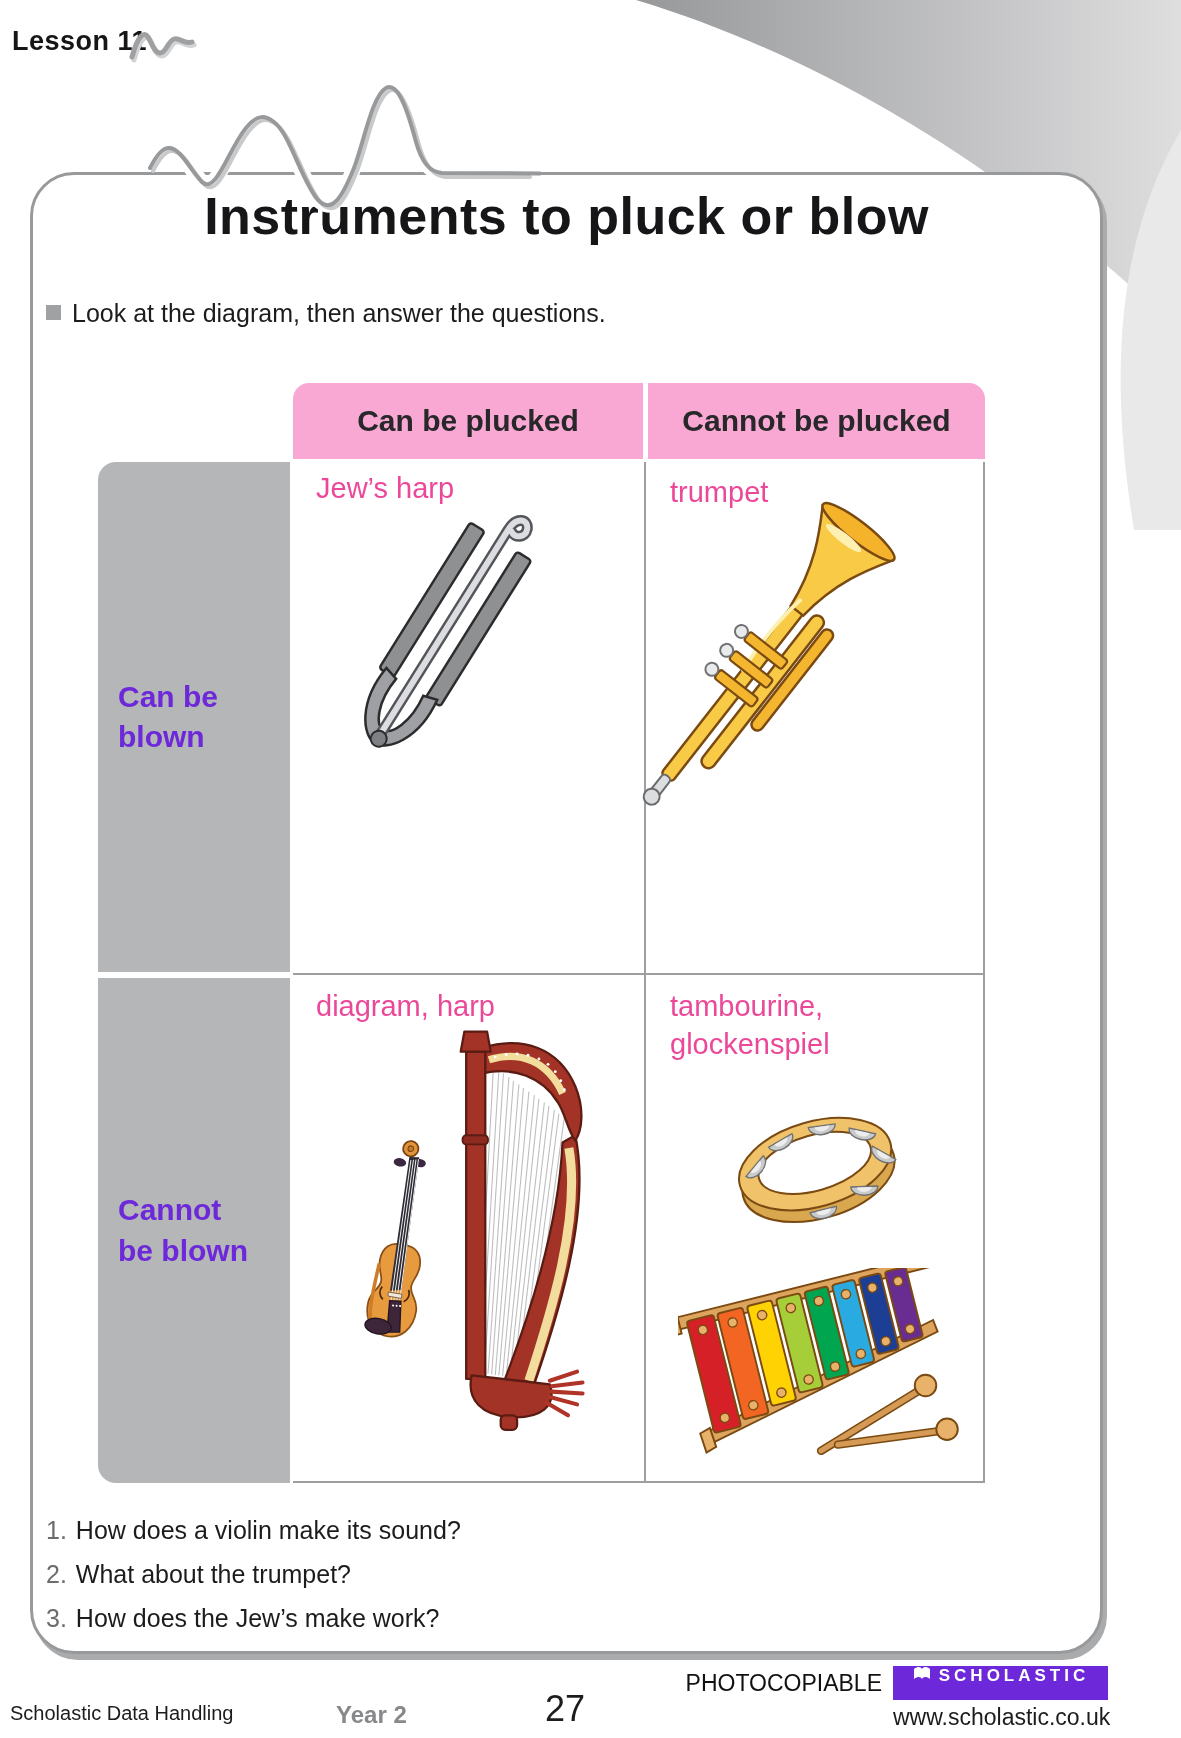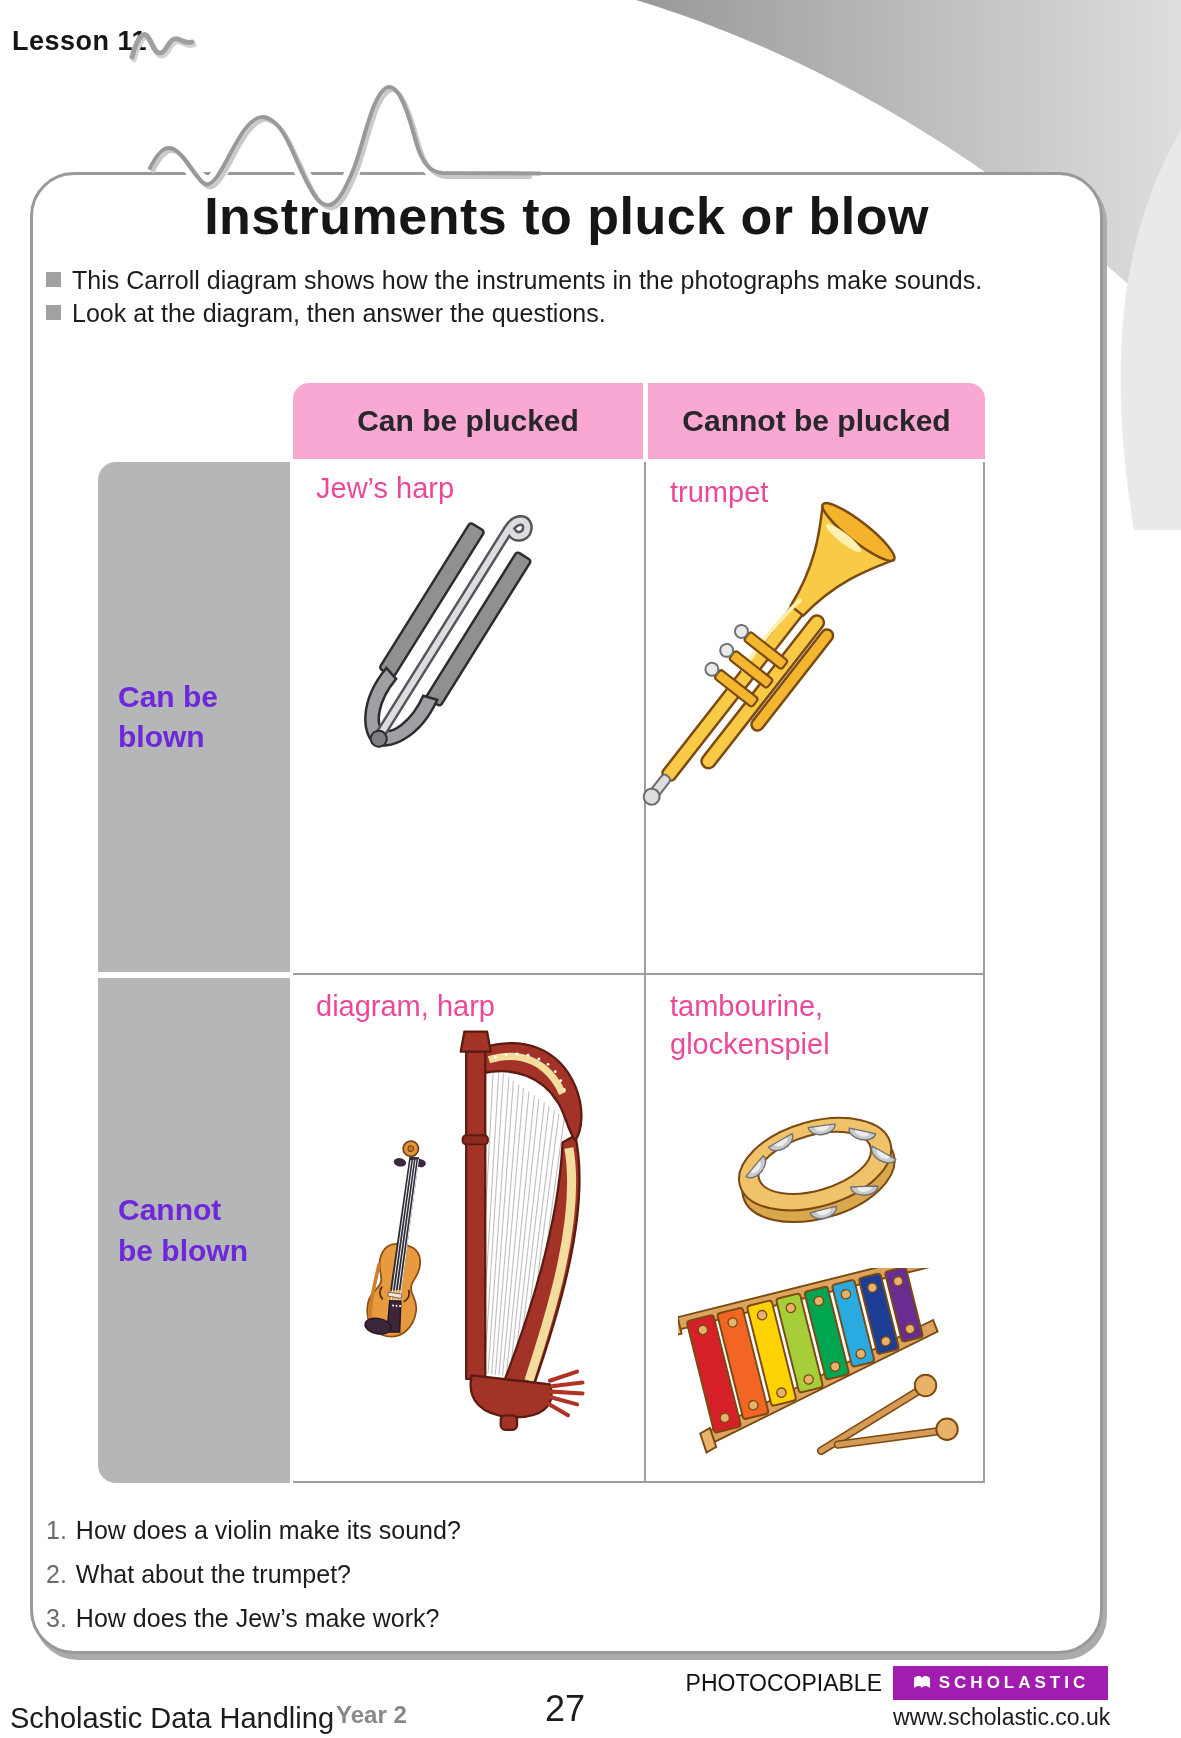--- a/index.html
+++ b/index.html
@@ -44,25 +44,25 @@
   #cell-label-1{left:316px;top:470px;}
   #cell-label-2{left:670px;top:474px;}
   #cell-label-3{left:316px;top:988px;}
   #cell-label-4{left:670px;top:988px;}
   .instr{z-index:2;}
   
   .question{left:46px;z-index:2;font-size:25px;color:#1c1c1e;display:flex;gap:9px;}
   #q1{top:1516px;} #q2{top:1560px;} #q3{top:1604px;}
   .qnum{color:#6b6c6e;}
   
-  #footer-series{left:10px;top:1702px;font-size:29px;color:#1c1c1e;z-index:2;}
+  #footer-series{left:10px;top:1702px;font-size:20px;color:#1c1c1e;z-index:2;}
   #footer-year{left:336px;top:1701px;font-size:24px;font-weight:bold;color:#87888a;z-index:2;}
   #footer-page{left:495px;top:1688px;width:140px;text-align:center;font-size:36px;color:#1c1c1e;z-index:2;}
   #footer-photocopiable{left:660px;top:1670px;width:222px;text-align:right;font-size:23px;color:#111113;z-index:2;}
-  #scholastic-box{left:893px;top:1666px;width:215px;height:34px;background:#a21caf;z-index:2;display:flex;align-items:center;justify-content:center;gap:7px;}
+  #scholastic-box{left:893px;top:1666px;width:215px;height:34px;background:#6d28d9;z-index:2;display:flex;justify-content:center;gap:7px;}
   #scholastic-text{color:#ffffff;font-size:17px;font-weight:bold;letter-spacing:4px;}
   #footer-url{left:893px;top:1704px;width:215px;text-align:center;font-size:23px;color:#1c1c1e;z-index:2;}
 </style>
 </head>
 <body>
 
 <div id="page">
 
   <svg id="swoosh" class="abs" viewBox="0 0 1181 560">
     <defs>
@@ -83,24 +83,20 @@
 
   <div id="sheet-box" class="abs"></div>
 
   <svg id="top-wave" class="abs" viewBox="100 60 980 200">
     <path d="M150,168 C158,152 164,147 170,148 C182,150 190,170 202,182 C216,195 228,150 246,128 C258,113 266,116 274,122 C290,134 302,182 318,200 C332,214 342,198 354,168 C364,142 372,96 386,88 C398,81 408,112 416,142 C422,163 430,172 442,173" fill="none" stroke="#ffffff" stroke-width="15"></path>
     <path d="M153,171 C161,155 167,150 173,151 C185,153 193,173 205,185 C219,198 231,153 249,131 C261,116 269,119 277,125 C293,137 305,185 321,203 C335,217 345,201 357,171 C367,145 375,99 389,91 C401,84 411,115 419,145 C425,166 433,176 445,177 L530,177" fill="none" stroke="#c8c9cb" stroke-width="4" stroke-linecap="round"></path>
     <path d="M150,168 C158,152 164,147 170,148 C182,150 190,170 202,182 C216,195 228,150 246,128 C258,113 266,116 274,122 C290,134 302,182 318,200 C332,214 342,198 354,168 C364,142 372,96 386,88 C398,81 408,112 416,142 C422,163 430,172 442,173 L540,173.5" fill="none" stroke="#98999b" stroke-width="4" stroke-linecap="round"></path>
   </svg>
 
   <div id="page-title" class="abs">Instruments to pluck or blow</div>
-  <div id="bullet-1" class="abs bullet-row">
-    <span class="bullet-square"></span>
-    <span>This Carroll diagram shows how the instruments in the photographs make sounds.</span>
-  </div>
   <div id="bullet-2" class="abs bullet-row">
     <span class="bullet-square"></span>
     <span>Look at the diagram, then answer the questions.</span>
   </div>
 
   <div id="colhead-1" class="abs colhead">Can be plucked</div>
   <div id="colhead-2" class="abs colhead">Cannot be plucked</div>
   <div id="rowhead-1" class="abs rowhead">Can be
 blown</div>
   <div id="rowhead-2" class="abs rowhead">Cannot

